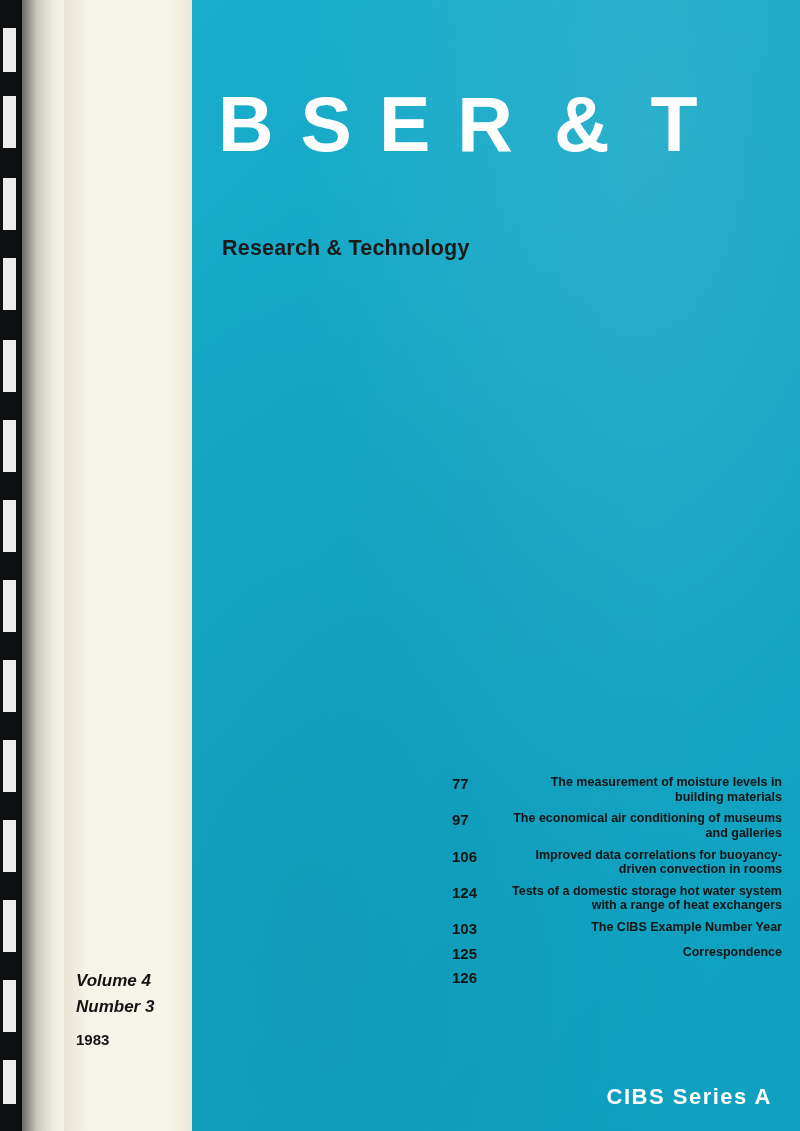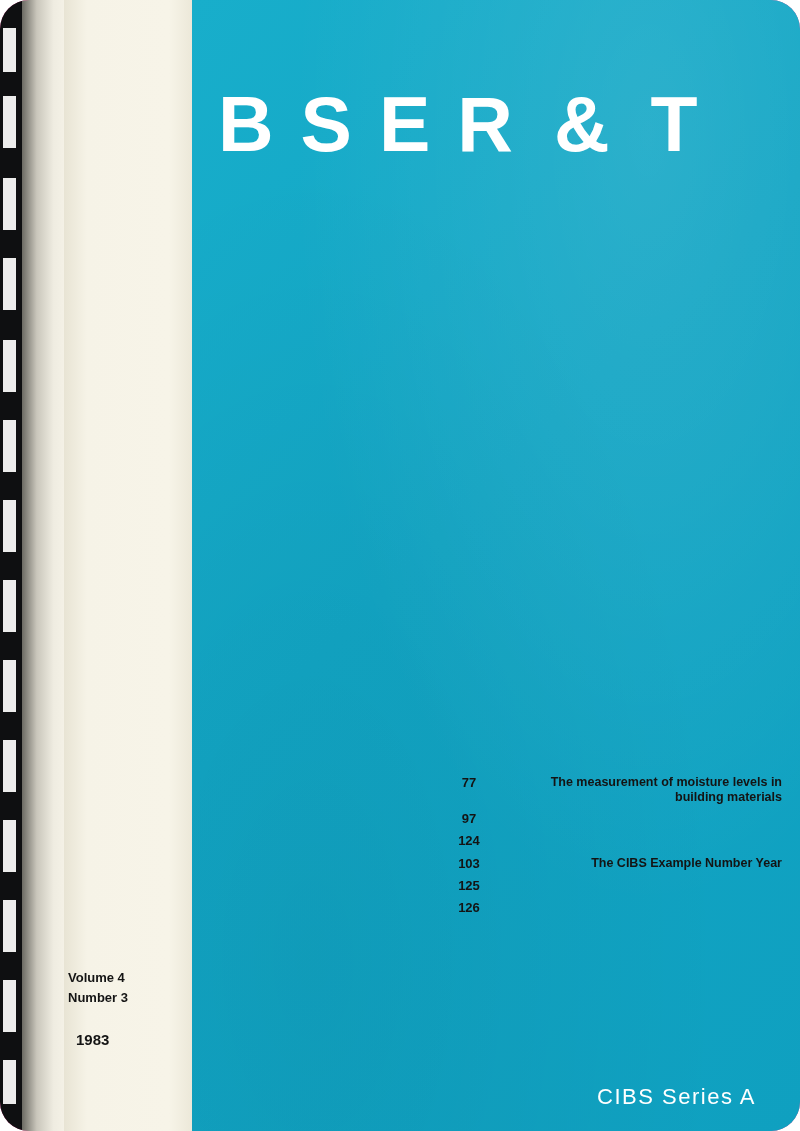--- a/index.html
+++ b/index.html
@@ -9,21 +9,20 @@
   }
   body {
     font-family: "Liberation Sans", sans-serif;
   }
   #cover {
     position: relative;
     width: 800px;
     height: 1131px;
     overflow: hidden;
     background: #ec4899;
-    border-radius: 29px;
   }
   
   .binding {
     position: absolute;
     left: 0;
     top: 0;
     width: 22px;
     height: 1131px;
     background: #0e0f11;
   }
@@ -115,62 +114,63 @@
     width: 330px;
   }
   .contents-row {
     display: flex;
     align-items: flex-start;
     margin-bottom: 7px;
   }
   .contents-page {
     width: 34px;
     flex: 0 0 34px;
-    text-align: center;
-    color: #141414;
-    font-size: 13px;
+    text-align: left;
+    color: #141414;
+    font-size: 15px;
     font-weight: bold;
     line-height: 1.17;
     padding-right: 0px;
   }
   .contents-title {
     flex: 1;
     color: #141414;
     font-size: 12.5px;
     font-weight: bold;
     line-height: 1.17;
     padding-left: 16px;
     text-align: right;
   }
 
   .volume-block {
     position: absolute;
-    left: 68px;
+    left: 76px;
     top: 968px;
     color: #141414;
-    font-size: 13px;
+    font-size: 17px;
     font-weight: bold;
     line-height: 1.5;
+    font-style: italic;
   }
   .year-block {
     position: absolute;
     left: 76px;
     top: 1031px;
     color: #141414;
     font-size: 15px;
     font-weight: bold;
   }
 
   .series {
     position: absolute;
-    right: 44px;
+    right: 28px;
     top: 1084px;
     color: #ffffff;
     font-size: 22px;
-    font-weight: normal;
+    font-weight: bold;
     letter-spacing: 1.5px;
     white-space: nowrap;
   }
 </style>
 </head>
 <body>
 
 <div id="cover">
 
   <div class="binding">
@@ -196,39 +196,47 @@
     <div class="spine-band-inner"></div>
   </div>
 
   <div class="teal-field"></div>
 
   <div class="masthead">
     <span class="l">B</span><span class="sp1"></span><span class="l">S</span><span class="sp1"></span><span class="l">E</span><span class="sp1"></span><span class="l">R</span><span class="sp2"></span><span class="l">&amp;</span><span class="sp2"></span><span class="l">T</span>
   </div>
 
   <div class="subtitle">
+    <div>Research &amp; Technology</div>
   </div>
 
   <div class="contents">
     <div class="contents-row">
       <div class="contents-page">77</div>
       <div class="contents-title">The measurement of moisture levels in building materials</div>
     </div>
     <div class="contents-row">
       <div class="contents-page">97</div>
+      <div class="contents-title">The economical air conditioning of museums and galleries</div>
+    </div>
+    <div class="contents-row">
+      <div class="contents-page">106</div>
+      <div class="contents-title">Improved data correlations for buoyancy-driven convection in rooms</div>
     </div>
     <div class="contents-row">
       <div class="contents-page">124</div>
+      <div class="contents-title">Tests of a domestic storage hot water system with a range of heat exchangers</div>
     </div>
     <div class="contents-row">
       <div class="contents-page">103</div>
       <div class="contents-title">The CIBS Example Number Year</div>
     </div>
     <div class="contents-row">
       <div class="contents-page">125</div>
+      <div class="contents-title">Correspondence</div>
     </div>
     <div class="contents-row">
       <div class="contents-page">126</div>
     </div>
   </div>
 
   <div class="volume-block">
     <div>Volume 4</div>
     <div>Number 3</div>
   </div>

